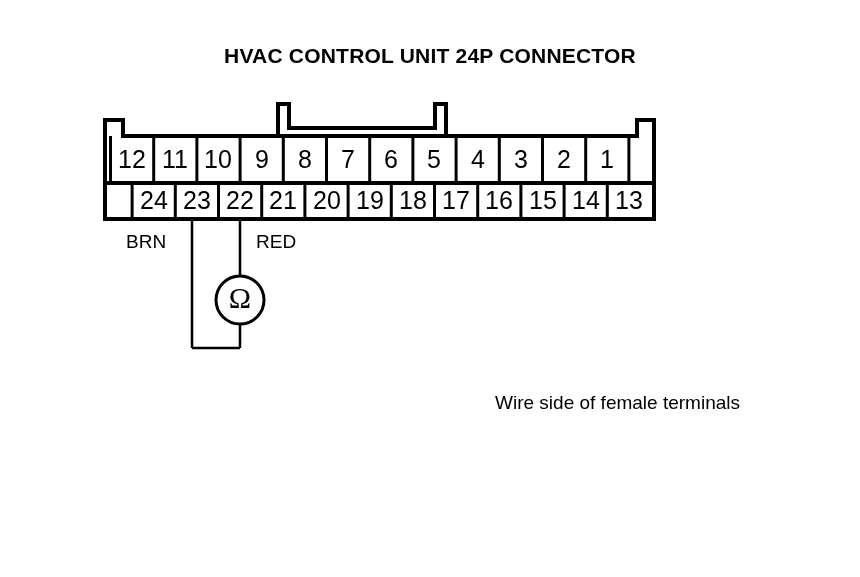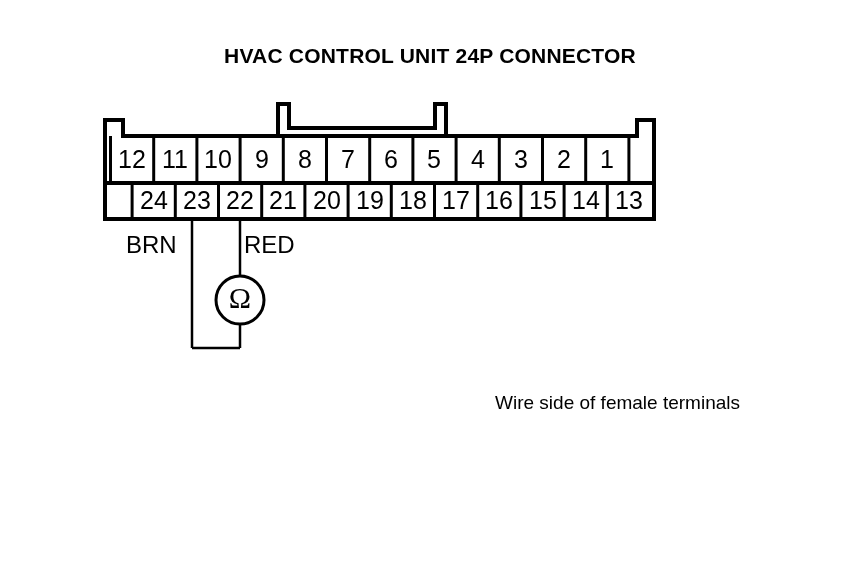--- a/index.html
+++ b/index.html
@@ -59,25 +59,25 @@
   .pin-label {
     font-family: "Liberation Sans", sans-serif;
     font-size: 25px;
     fill: #000000;
     text-anchor: middle;
     dominant-baseline: middle;
   }
 
   .wire-label {
     position: absolute;
-    font-size: 24px;
+    font-size: 19px;
     white-space: nowrap;
   }
   #wire-label-brn { left: 126px; top: 231px; }
-  #wire-label-red { left: 244px; top: 231px; }
+  #wire-label-red { left: 256px; top: 231px; }
 </style>
 </head>
 <body>
 
 <div id="diagram-root">
 
   <div class="diagram-title">HVAC CONTROL UNIT 24P CONNECTOR</div>
 
   <svg id="connector-svg" width="860" height="577">
 

